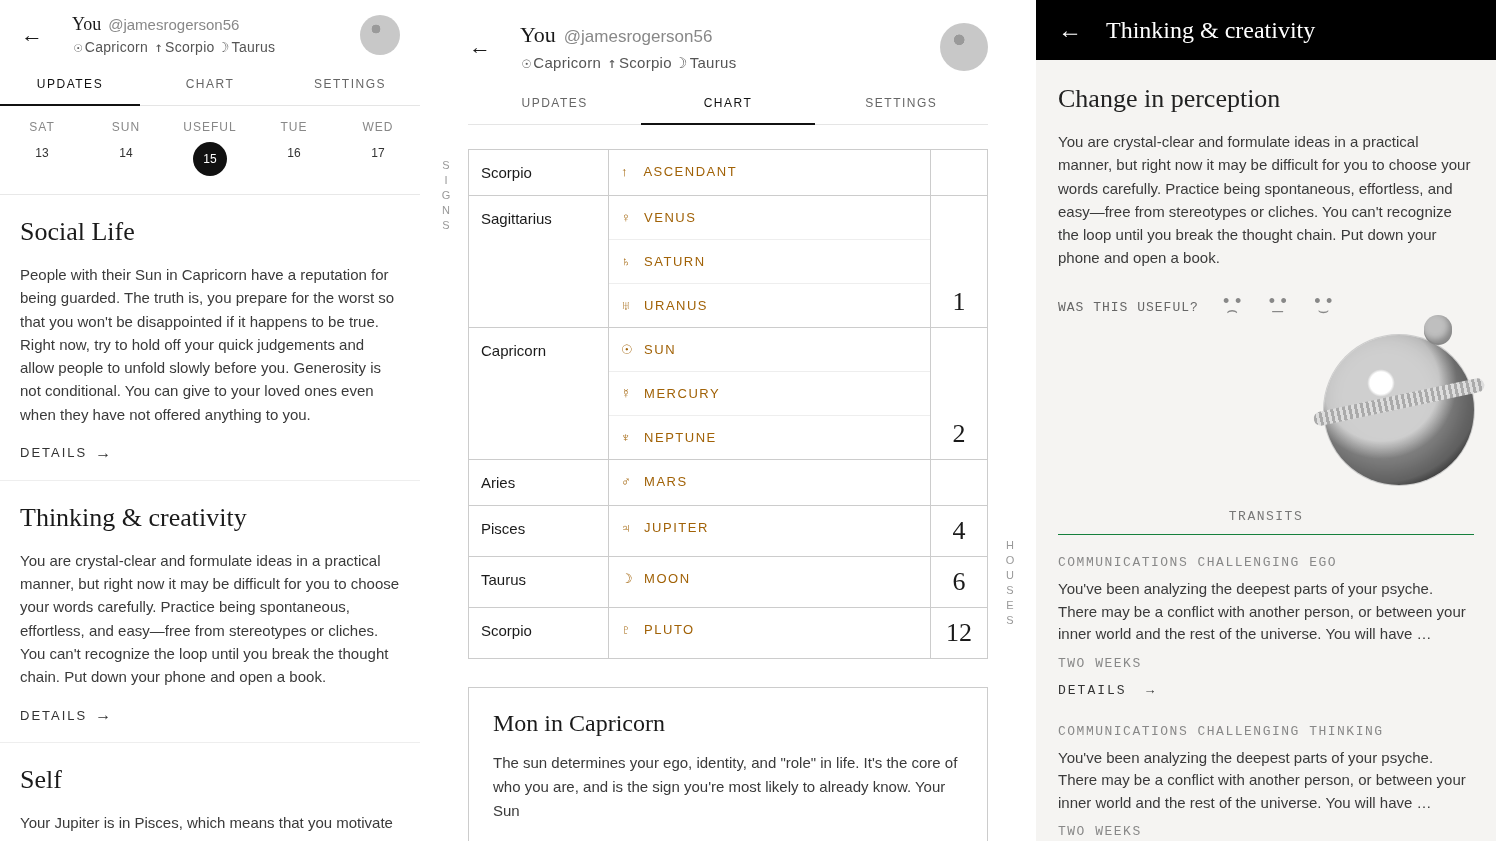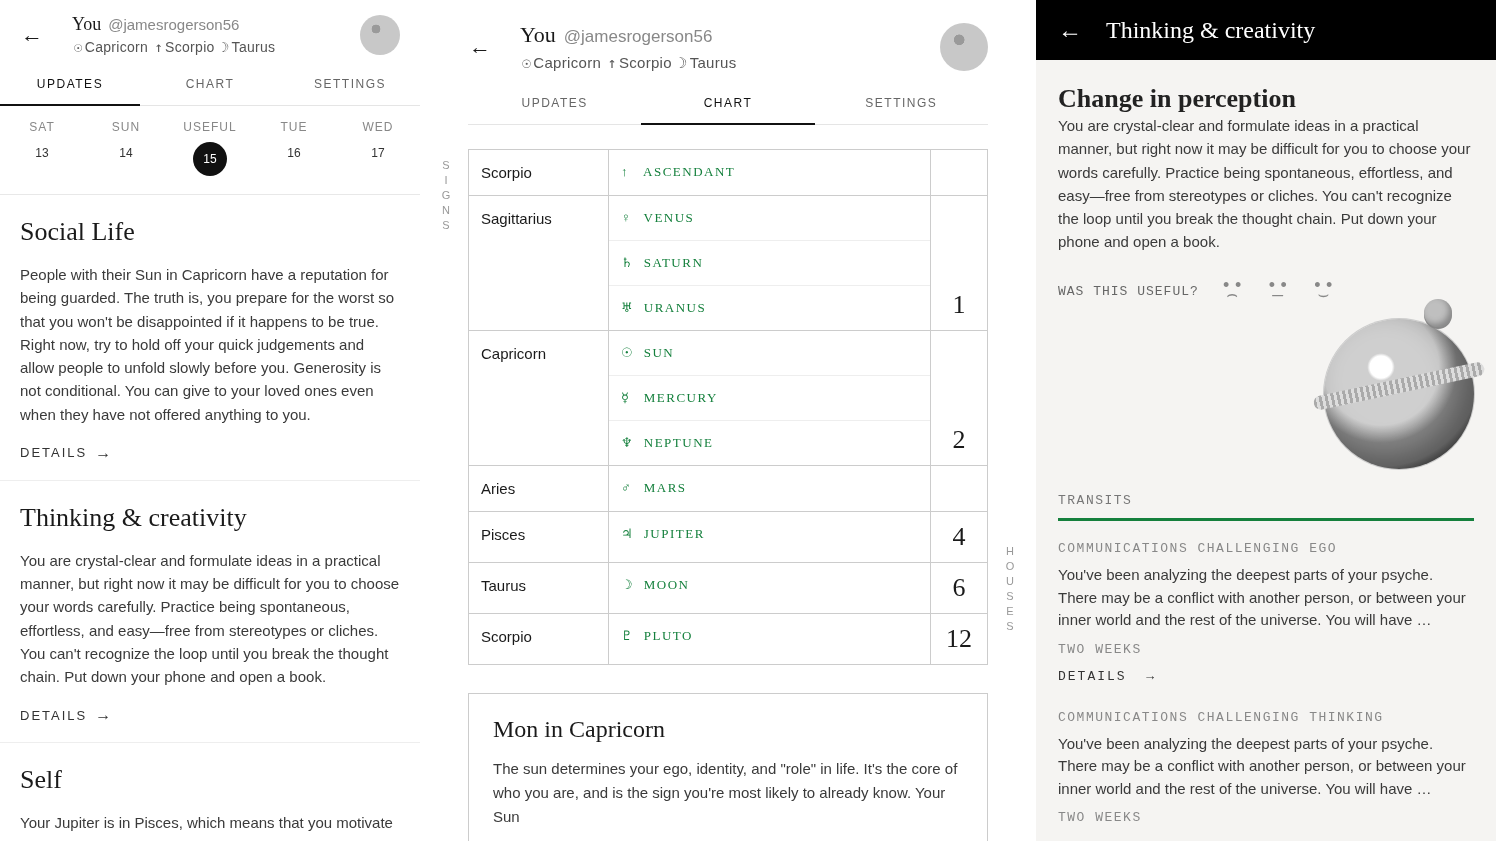--- a/index.html
+++ b/index.html
@@ -55,52 +55,52 @@
   .chart-area { position:relative; margin-top:24px; display:flex; }
   .side-label { writing-mode:vertical-rl; text-orientation:upright; font-size:11px; letter-spacing:3px; color:#999; align-self:flex-start; }
   .side-label.left { position:absolute; left:-28px; top:10px; }
   .side-label.right { position:absolute; right:-28px; bottom:30px; }
 
   .chart-table { border:1px solid #ccc; width:100%; }
   .chart-row { display:flex; }
   .sign-cell { width:140px; border-right:1px solid #ccc; border-top:1px solid #ccc; padding:14px 12px; font-size:15px; }
   .chart-row:first-child .sign-cell, .chart-row:first-child .planet-col, .chart-row:first-child .house-cell { border-top:none; }
   .planet-col { flex:1; border-right:1px solid #ccc; border-top:1px solid #ccc; }
-  .planet-item { padding:14px 12px; font-size:13px; letter-spacing:1.5px; color:#15803d; border-top:1px solid #eee;font-family:Liberation Serif, serif; }
+  .planet-item { padding:14px 12px; font-size:13px; letter-spacing:1.5px; color:#a16207; border-top:1px solid #eee; }
   .planet-item:first-child { border-top:none; }
   .planet-glyph { display:inline-block; width:18px; }
   .house-cell { width:56px; border-top:1px solid #ccc; display:flex; align-items:flex-end; justify-content:center; padding:10px 0; font-family:Georgia,serif; font-size:26px; }
 
   .chart-desc { border:1px solid #ccc; margin-top:28px; padding:22px 24px; }
   .chart-desc h3 { font-family:Georgia,'Times New Roman',serif; font-weight:400; font-size:24px; margin-bottom:14px; }
   .chart-desc p { font-size:15px; line-height:1.6; color:#3a3a3a; }
 
   
   .p3-header { background:#000; color:#fff; display:flex; align-items:center; padding:16px 22px; height:60px; }
   .p3-header .back-arrow { color:#fff; font-size:24px; }
   .p3-header h1 { font-family:Georgia,'Times New Roman',serif; font-weight:400; font-size:24px; margin-left:24px; }
 
   .p3-body { padding:24px 22px; }
-  .p3-body h2 { font-family:Georgia,'Times New Roman',serif; font-weight:700; font-size:26px; color:#222; }
+  .p3-body h2 { font-family:Georgia,'Times New Roman',serif; font-weight:400; font-size:26px; margin-bottom:16px; color:#222; }
   .p3-body .lead { font-size:15px; line-height:1.55; color:#3a3a3a; }
 
   .useful { display:flex; align-items:center; gap:22px; margin-top:28px; font-family:'Courier New',monospace; font-size:13px; letter-spacing:1px; color:#666; }
   .face { font-size:18px; cursor:pointer; color:#888; display:flex; flex-direction:column; align-items:center; line-height:.55; }
 
   .orb { margin:18px 0 24px auto; width:150px; height:150px; border-radius:50%;
          background: radial-gradient(circle at 38% 32%, #fff 0 8%, #cfcfcf 10% 42%, #888 55% 72%, #555 80% 100%);
          box-shadow: inset -14px -14px 28px rgba(0,0,0,.35), 0 0 0 1px #ccc;
          position:relative; }
   .orb::after{content:"";position:absolute;inset:40% -8% auto -8%;height:14px;border-radius:7px;
     background:repeating-linear-gradient(90deg,#aaa 0 3px,#ddd 3px 6px);transform:rotate(-12deg);}
   .orb::before{content:"";position:absolute;top:-20px;right:22px;width:28px;height:28px;border-radius:50%;
     background:#bfbfbf;box-shadow:inset -3px -3px 6px rgba(0,0,0,.3), 0 2px 0 #888;}
 
   .label-mono { font-family:'Courier New',monospace; font-size:13px; letter-spacing:1.5px; color:#777; }
-  .transit-head { border-bottom:3px solid #15803d; padding-bottom:10px; margin-bottom:20px; }
+  .transit-head { border-bottom:1px solid #15803d; padding-bottom:10px; margin-bottom:20px;text-align:center; }
 
   .transit { margin-bottom:26px; }
   .transit .label-mono { color:#888; }
   .transit-title { margin-bottom:8px; }
   .transit p { font-size:15px; line-height:1.5; color:#3a3a3a; margin-top:6px; }
   .transit .meta { margin-top:10px; }
   .p3-details { margin-top:12px; font-family:'Courier New',monospace; font-size:13px; letter-spacing:2px; color:#333; cursor:pointer; }
 </style>
 </head>
 <body>

